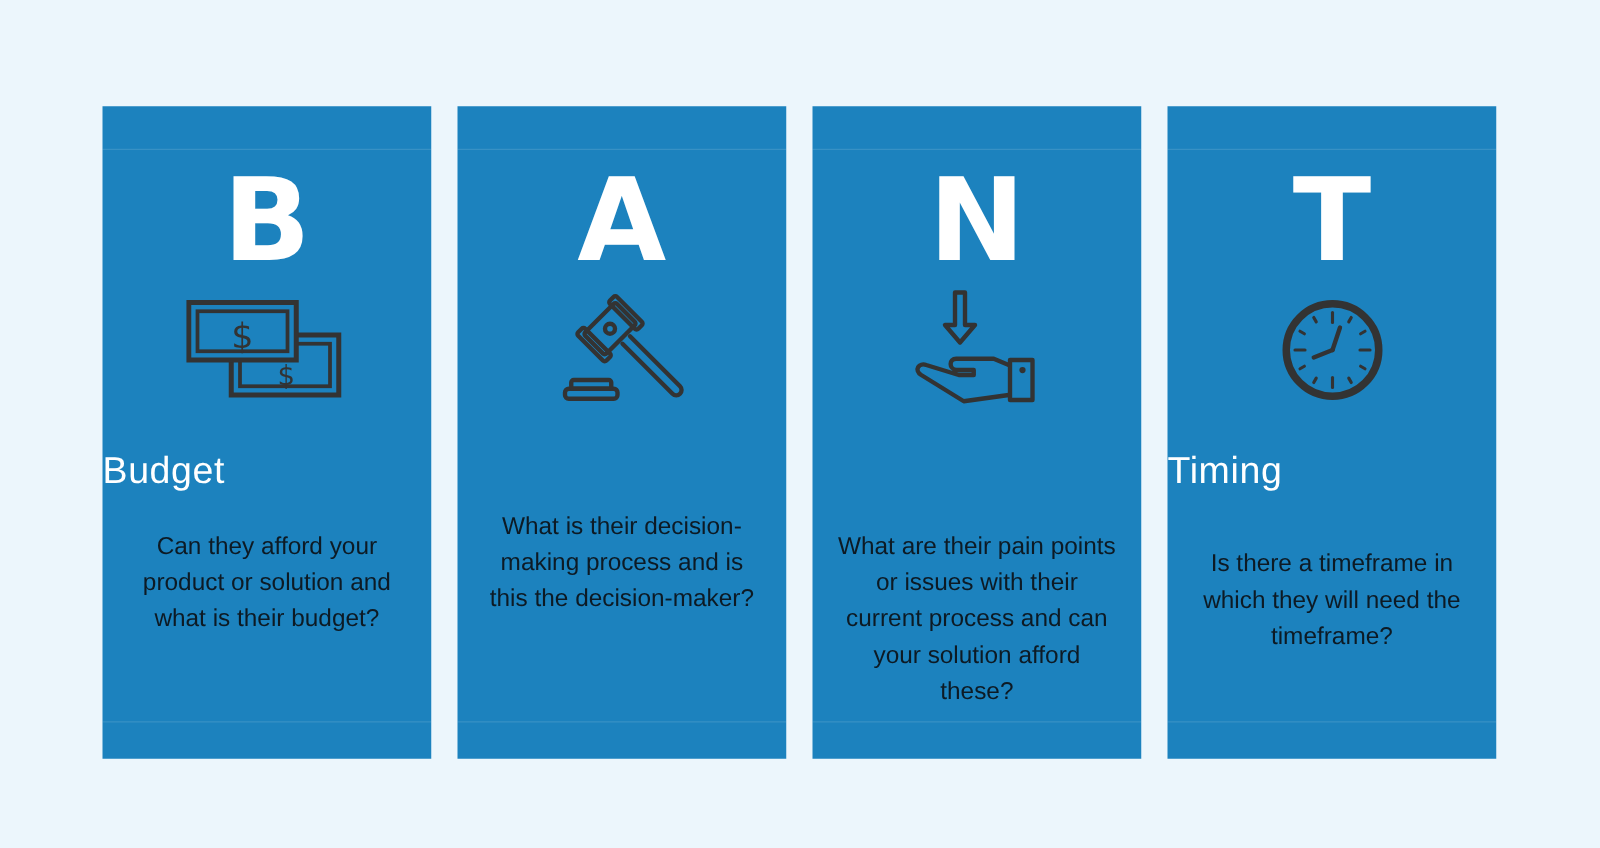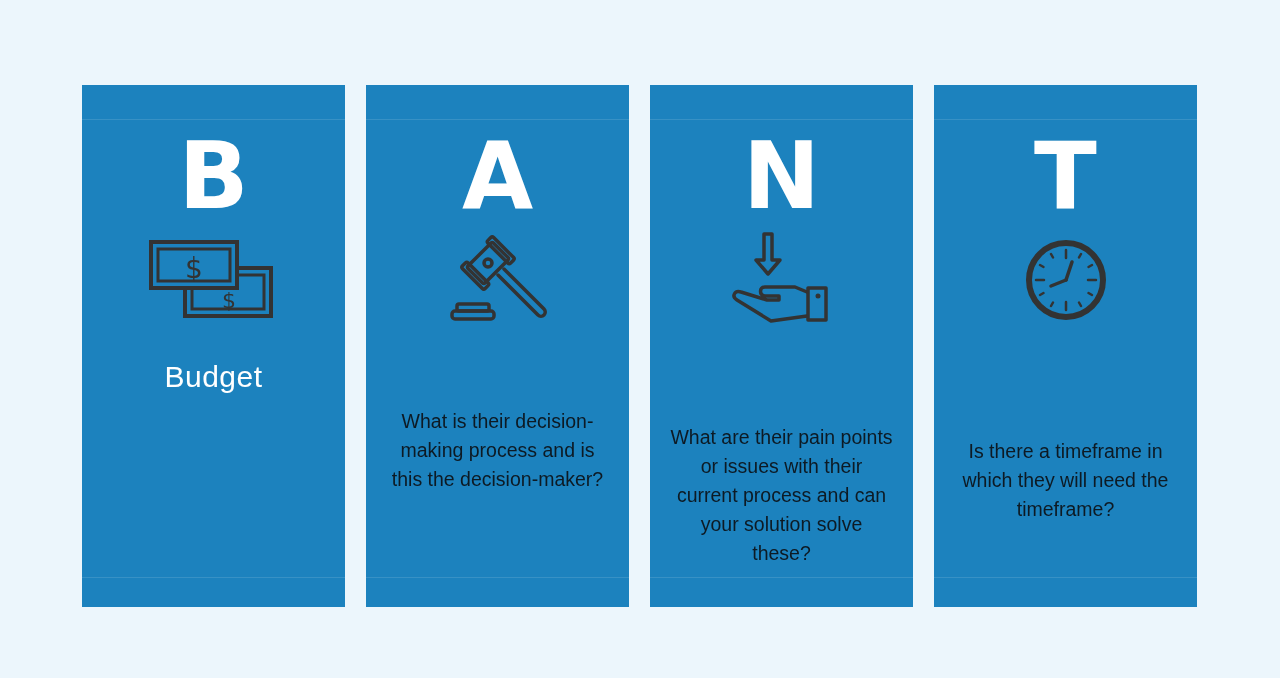--- a/index.html
+++ b/index.html
@@ -33,21 +33,21 @@
     font-family: "DejaVu Sans", "Liberation Sans", sans-serif;
   }
   .icon {
     position: absolute; left: 0; right: 0; top: 145px;
     height: 100px;
     display: flex; justify-content: center; align-items: center;
   }
   .icon svg { display: block; }
   .title {
     position: absolute; left: 0; right: 0; top: 272px;
-    text-align: center;
+    text-align: left;
     color: #ffffff;
     font-size: 30px;
     line-height: 40px;
     letter-spacing: 0.5px;
   }
   .desc {
     position: absolute; left: 20px; right: 20px;
     text-align: center;
     color: #0d1a24;
     font-size: 19.5px;
@@ -64,20 +64,21 @@
     <svg width="130" height="80" viewBox="0 0 130 80" fill="none" stroke="#333" stroke-width="4">
       <rect x="36" y="28" width="86" height="48"></rect>
       <rect x="43" y="35" width="72" height="34" stroke-width="3"></rect>
       <rect x="2" y="2" width="86" height="46" fill="#1C82BE"></rect>
       <rect x="9" y="9" width="72" height="32" stroke-width="3"></rect>
       <text x="45" y="38" text-anchor="middle" font-size="28" font-family="DejaVu Sans, sans-serif" fill="#333" stroke="none">$</text>
       <text x="80" y="68" text-anchor="middle" font-size="22" font-family="DejaVu Sans, sans-serif" fill="#333" stroke="none">$</text>
     </svg>
   </div>
   <div class="title">Budget</div>
+  <div class="desc" style="top:338px;">Can they afford your product or solution and what is their budget?</div>
   <div class="rule bottom"></div>
 </div>
 
 <div class="panel" style="left:366px;">
   <div class="rule top"></div>
   <div class="letter">A</div>
   <div class="icon">
     <svg width="120" height="95" viewBox="0 0 120 95" fill="none" stroke="#333" stroke-width="3.5" stroke-linejoin="round" stroke-linecap="round">
 
       <path d="M60 42 L100 82 a3 3 0 0 0 6 -6 L66 36"></path>
@@ -104,21 +105,21 @@
     <svg width="110" height="100" viewBox="0 0 110 100" fill="none" stroke="#333" stroke-width="3.5" stroke-linejoin="round" stroke-linecap="round">
 
       <path d="M37 4 L45 4 L45 30 L53 30 L41 44 L29 30 L37 30 Z"></path>
 
       <path d="M80 62 L68 57 L38 57 C32 57 32 65 38 66 L52 66 L52 70 L40 70 L14 62 C8 60 4 66 10 70 L44 91 L80 86"></path>
 
       <rect x="81" y="58" width="18" height="32"></rect>
       <circle cx="91" cy="66" r="2.5" fill="#333" stroke="none"></circle>
     </svg>
   </div>
-  <div class="desc" style="top:338px;">What are their pain points or issues with their current process and can your solution solve these?</div>
+  <div class="desc" style="top:338px;">What are their pain points or issues with their current process and can your solution afford these?</div>
   <div class="rule bottom"></div>
 </div>
 
 <div class="panel" style="left:934px;">
   <div class="rule top"></div>
   <div class="letter">T</div>
   <div class="icon">
     <svg width="84" height="84" viewBox="0 0 84 84" fill="none" stroke="#333" stroke-linecap="round">
       <circle cx="42" cy="42" r="37" stroke-width="6"></circle>
       <g stroke-width="2.5">
@@ -132,15 +133,16 @@
         <line x1="57" y1="68" x2="55" y2="64.5"></line>
         <line x1="27" y1="68" x2="29" y2="64.5"></line>
         <line x1="16" y1="57" x2="19.5" y2="55"></line>
         <line x1="16" y1="27" x2="19.5" y2="29"></line>
         <line x1="27" y1="16" x2="29" y2="19.5"></line>
       </g>
       <line x1="42" y1="42" x2="48" y2="24" stroke-width="3.5"></line>
       <line x1="42" y1="42" x2="27" y2="48" stroke-width="3.5"></line>
     </svg>
   </div>
+  <div class="title">Timing</div>
   <div class="desc" style="top:352px;">Is there a timeframe in which they will need the timeframe?</div>
   <div class="rule bottom"></div>
 </div>
 
 </body></html>

